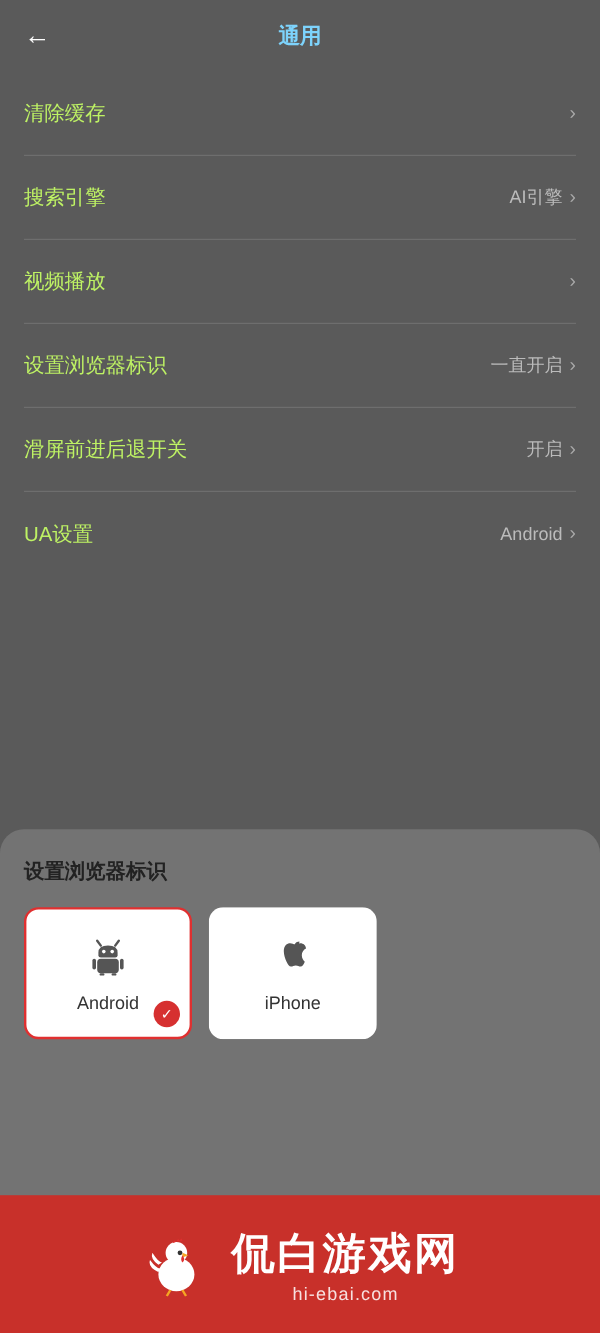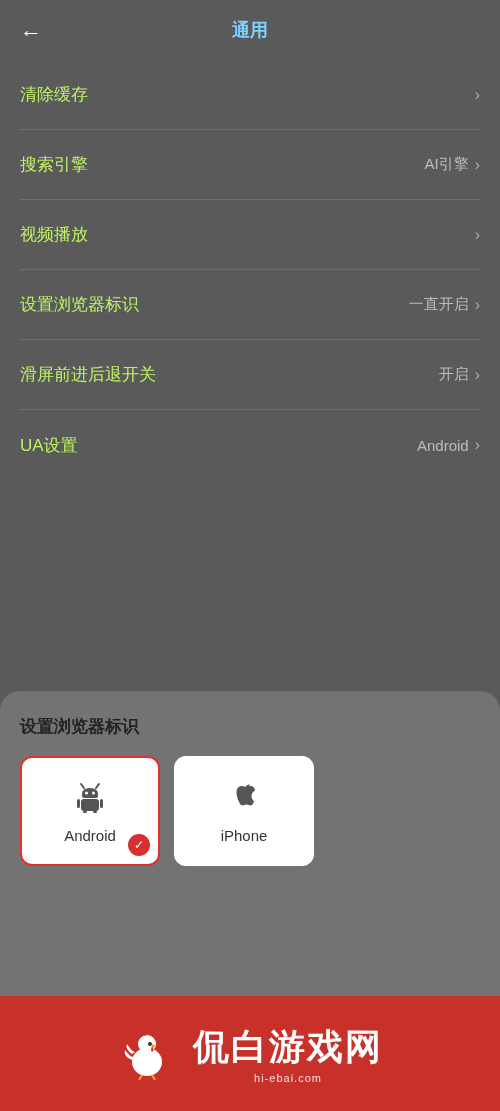--- a/index.html
+++ b/index.html
@@ -168,21 +168,21 @@
 
     .watermark-main {
       font-size: 36px;
       font-weight: 700;
       color: #fff;
       letter-spacing: 2px;
       font-family: "PingFang SC", "Microsoft YaHei", sans-serif;
     }
 
     .watermark-sub {
-      font-size: 11px;
+      font-size: 15px;
       color: rgba(255,255,255,0.85);
       letter-spacing: 1px;
     }
 
     
     .svg-icon {
       width: 36px;
       height: 36px;
     }
   </style>

